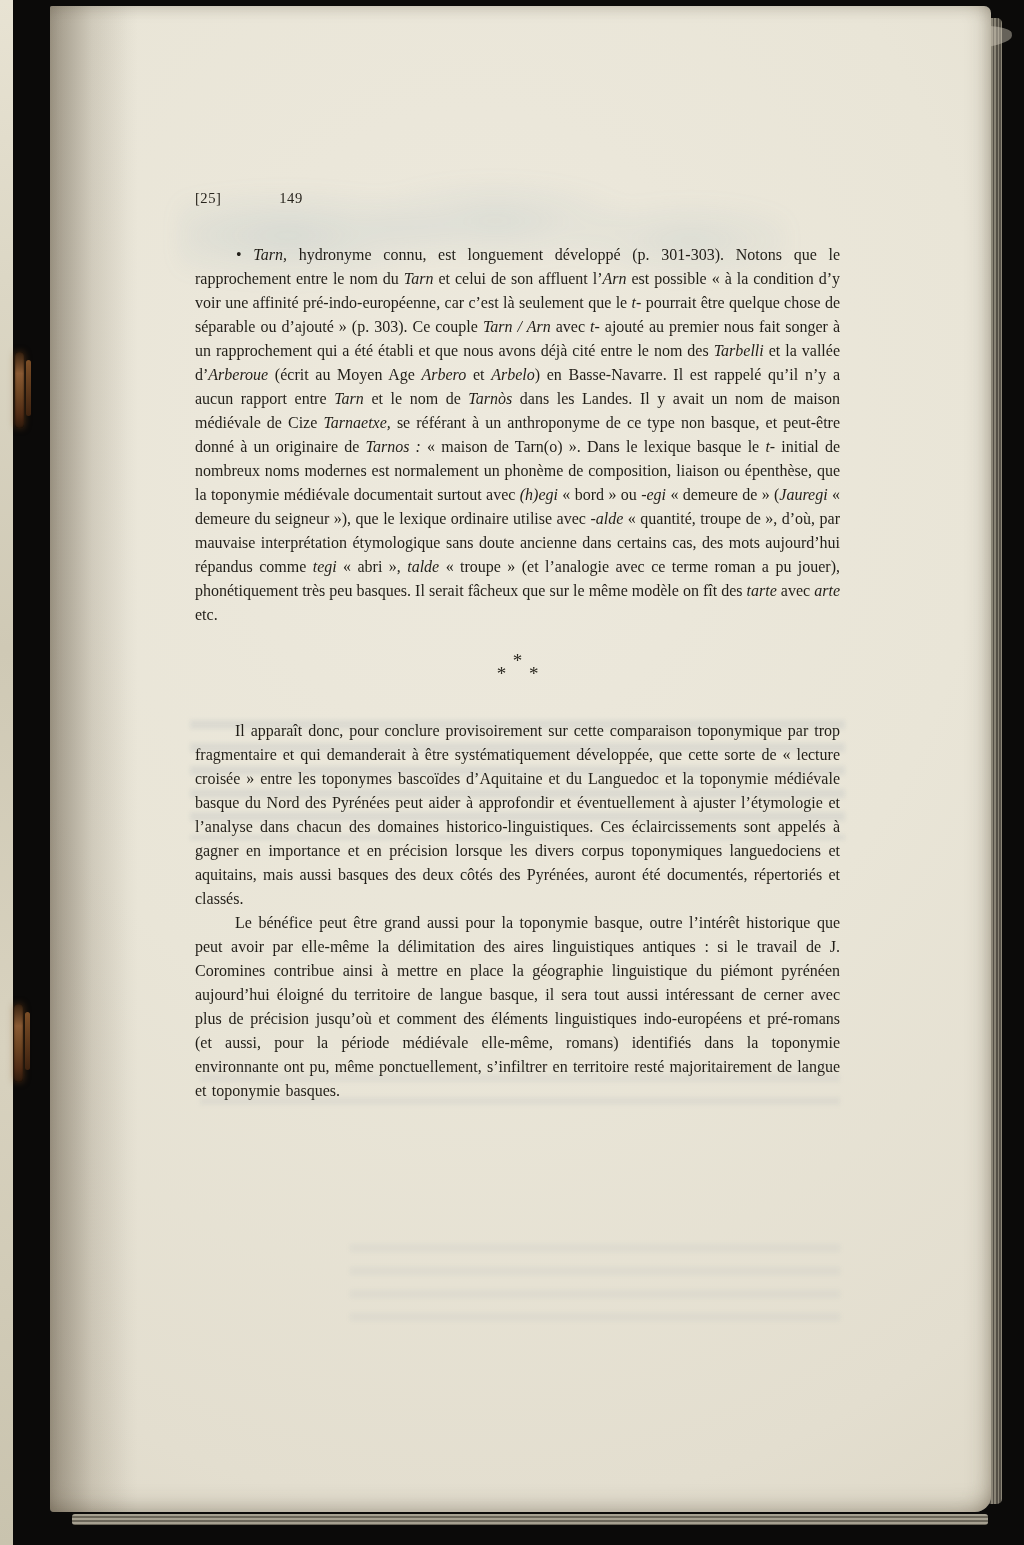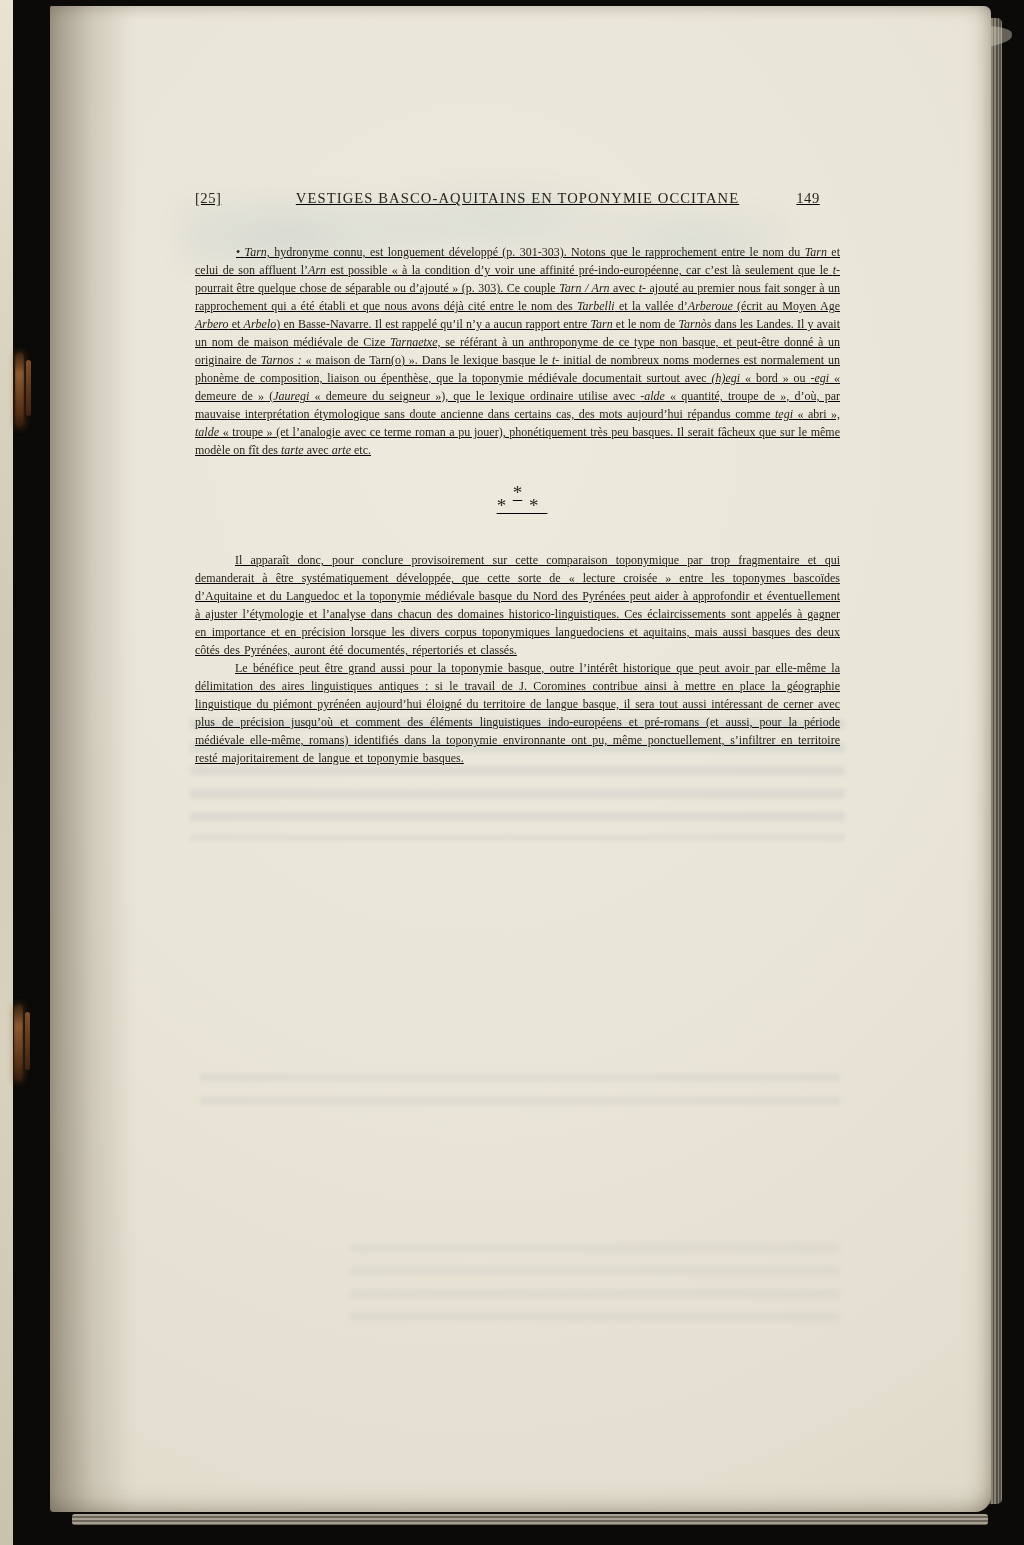--- a/index.html
+++ b/index.html
@@ -52,21 +52,20 @@
   .page {
     position:absolute; left:50px; top:6px; width:941px; height:1506px;
     border-radius:2px 7px 16px 4px;
     background:
       linear-gradient(90deg, rgba(110,90,60,.14) 0, rgba(110,90,60,0) 78px),
       radial-gradient(130% 100% at 45% 28%, #ede9dd 0%, #e9e5d7 42%, #e3decf 72%, #dbd5c3 92%, #d2ccb8 100%);
     box-shadow:
       inset -14px 0 24px -14px rgba(60,48,28,.40),
       inset 0 -16px 26px -16px rgba(60,48,28,.38),
       inset 0 10px 18px -12px rgba(60,48,28,.28);
-    text-decoration: underline;
   }
   
   .page::before {
     content:""; position:absolute; left:0; top:0; width:90px; height:100%;
     background:linear-gradient(90deg, rgba(55,44,28,.36), rgba(55,44,28,.10) 42px, rgba(55,44,28,0) 88px);
     border-radius:2px 0 0 4px;
   }
 
   
   .ghost { position:absolute; pointer-events:none; }
@@ -99,21 +98,21 @@
   .running-head {
     display:flex; align-items:baseline;
     font-size:14.6px; letter-spacing:.5px; color:#28241d;
     margin-bottom:36px;
   }
   .running-head .ref   { width:64px; }
   .running-head .title { flex:1; text-align:center; letter-spacing:1.1px; white-space:nowrap; }
   .running-head .folio { width:64px; text-align:center; }
 
   .para {
-    font-size:12px; line-height:18px;
+    font-size:16px; line-height:24px;
     text-align:justify; hyphens:none;
   }
   .para i { font-style:italic; }
   .para-first  { text-indent:41px; }
   .para-indent { text-indent:40px; word-spacing:1.2px; }
 
   .asterism {
     text-align:center; color:#2b2820;
     font-size:19px; line-height:13px;
     margin:27px 0 39px;
@@ -131,21 +130,20 @@
 
 <div class="page">
   <div class="ghost ghost-swirl"></div>
   <div class="ghost ghost-lines-a"></div>
   <div class="ghost ghost-lines-b"></div>
   <div class="ghost ghost-lines-c"></div>
 
   <main class="content">
     <header class="running-head">
       <span class="ref">[25]</span>
-      <span class="title">VESTIGES BASCO-AQUITAINS EN TOPONYMIE OCCITANE</span>
       <span class="folio">149</span>
     </header>
 
     <p class="para para-first"><span>• </span><i>Tarn,</i><span> hydronyme connu, est longuement développé (p. 301-303). Notons que le rapprochement entre le nom du </span><i>Tarn</i><span> et celui de son affluent l’</span><i>Arn</i><span> est possible « à la condition d’y voir une affinité pré-indo-européenne, car c’est là seulement que le </span><i>t-</i><span> pourrait être quelque chose de séparable ou d’ajouté » (p. 303). Ce couple </span><i>Tarn / Arn</i><span> avec </span><i>t-</i><span> ajouté au premier nous fait songer à un rapprochement qui a été établi et que nous avons déjà cité entre le nom des </span><i>Tarbelli</i><span> et la vallée d’</span><i>Arberoue</i><span> (écrit au Moyen Age </span><i>Arbero</i><span> et </span><i>Arbelo</i><span>) en Basse-Navarre. Il est rappelé qu’il n’y a aucun rapport entre </span><i>Tarn</i><span> et le nom de </span><i>Tarnòs</i><span> dans les Landes. Il y avait un nom de maison médiévale de Cize </span><i>Tarnaetxe,</i><span> se référant à un anthroponyme de ce type non basque, et peut-être donné à un originaire de </span><i>Tarnos :</i><span> « maison de Tarn(o) ». Dans le lexique basque le </span><i>t-</i><span> initial de nombreux noms modernes est normalement un phonème de composition, liaison ou épenthèse, que la toponymie médiévale documentait surtout avec </span><i>(h)egi</i><span> « bord » ou </span><i>-egi</i><span> « demeure de » (</span><i>Jauregi</i><span> « demeure du seigneur »), que le lexique ordinaire utilise avec </span><i>-alde</i><span> « quantité, troupe de », d’où, par mauvaise interprétation étymologique sans doute ancienne dans certains cas, des mots aujourd’hui répandus comme </span><i>tegi</i><span> « abri », </span><i>talde</i><span> « troupe » (et l’analogie avec ce terme roman a pu jouer), phonétiquement très peu basques. Il serait fâcheux que sur le même modèle on fît des </span><i>tarte</i><span> avec </span><i>arte</i><span> etc.</span></p>
 
     <div class="asterism">
       <span class="ast-top">*</span>
       <span class="ast-bottom">* *</span>
     </div>
 

